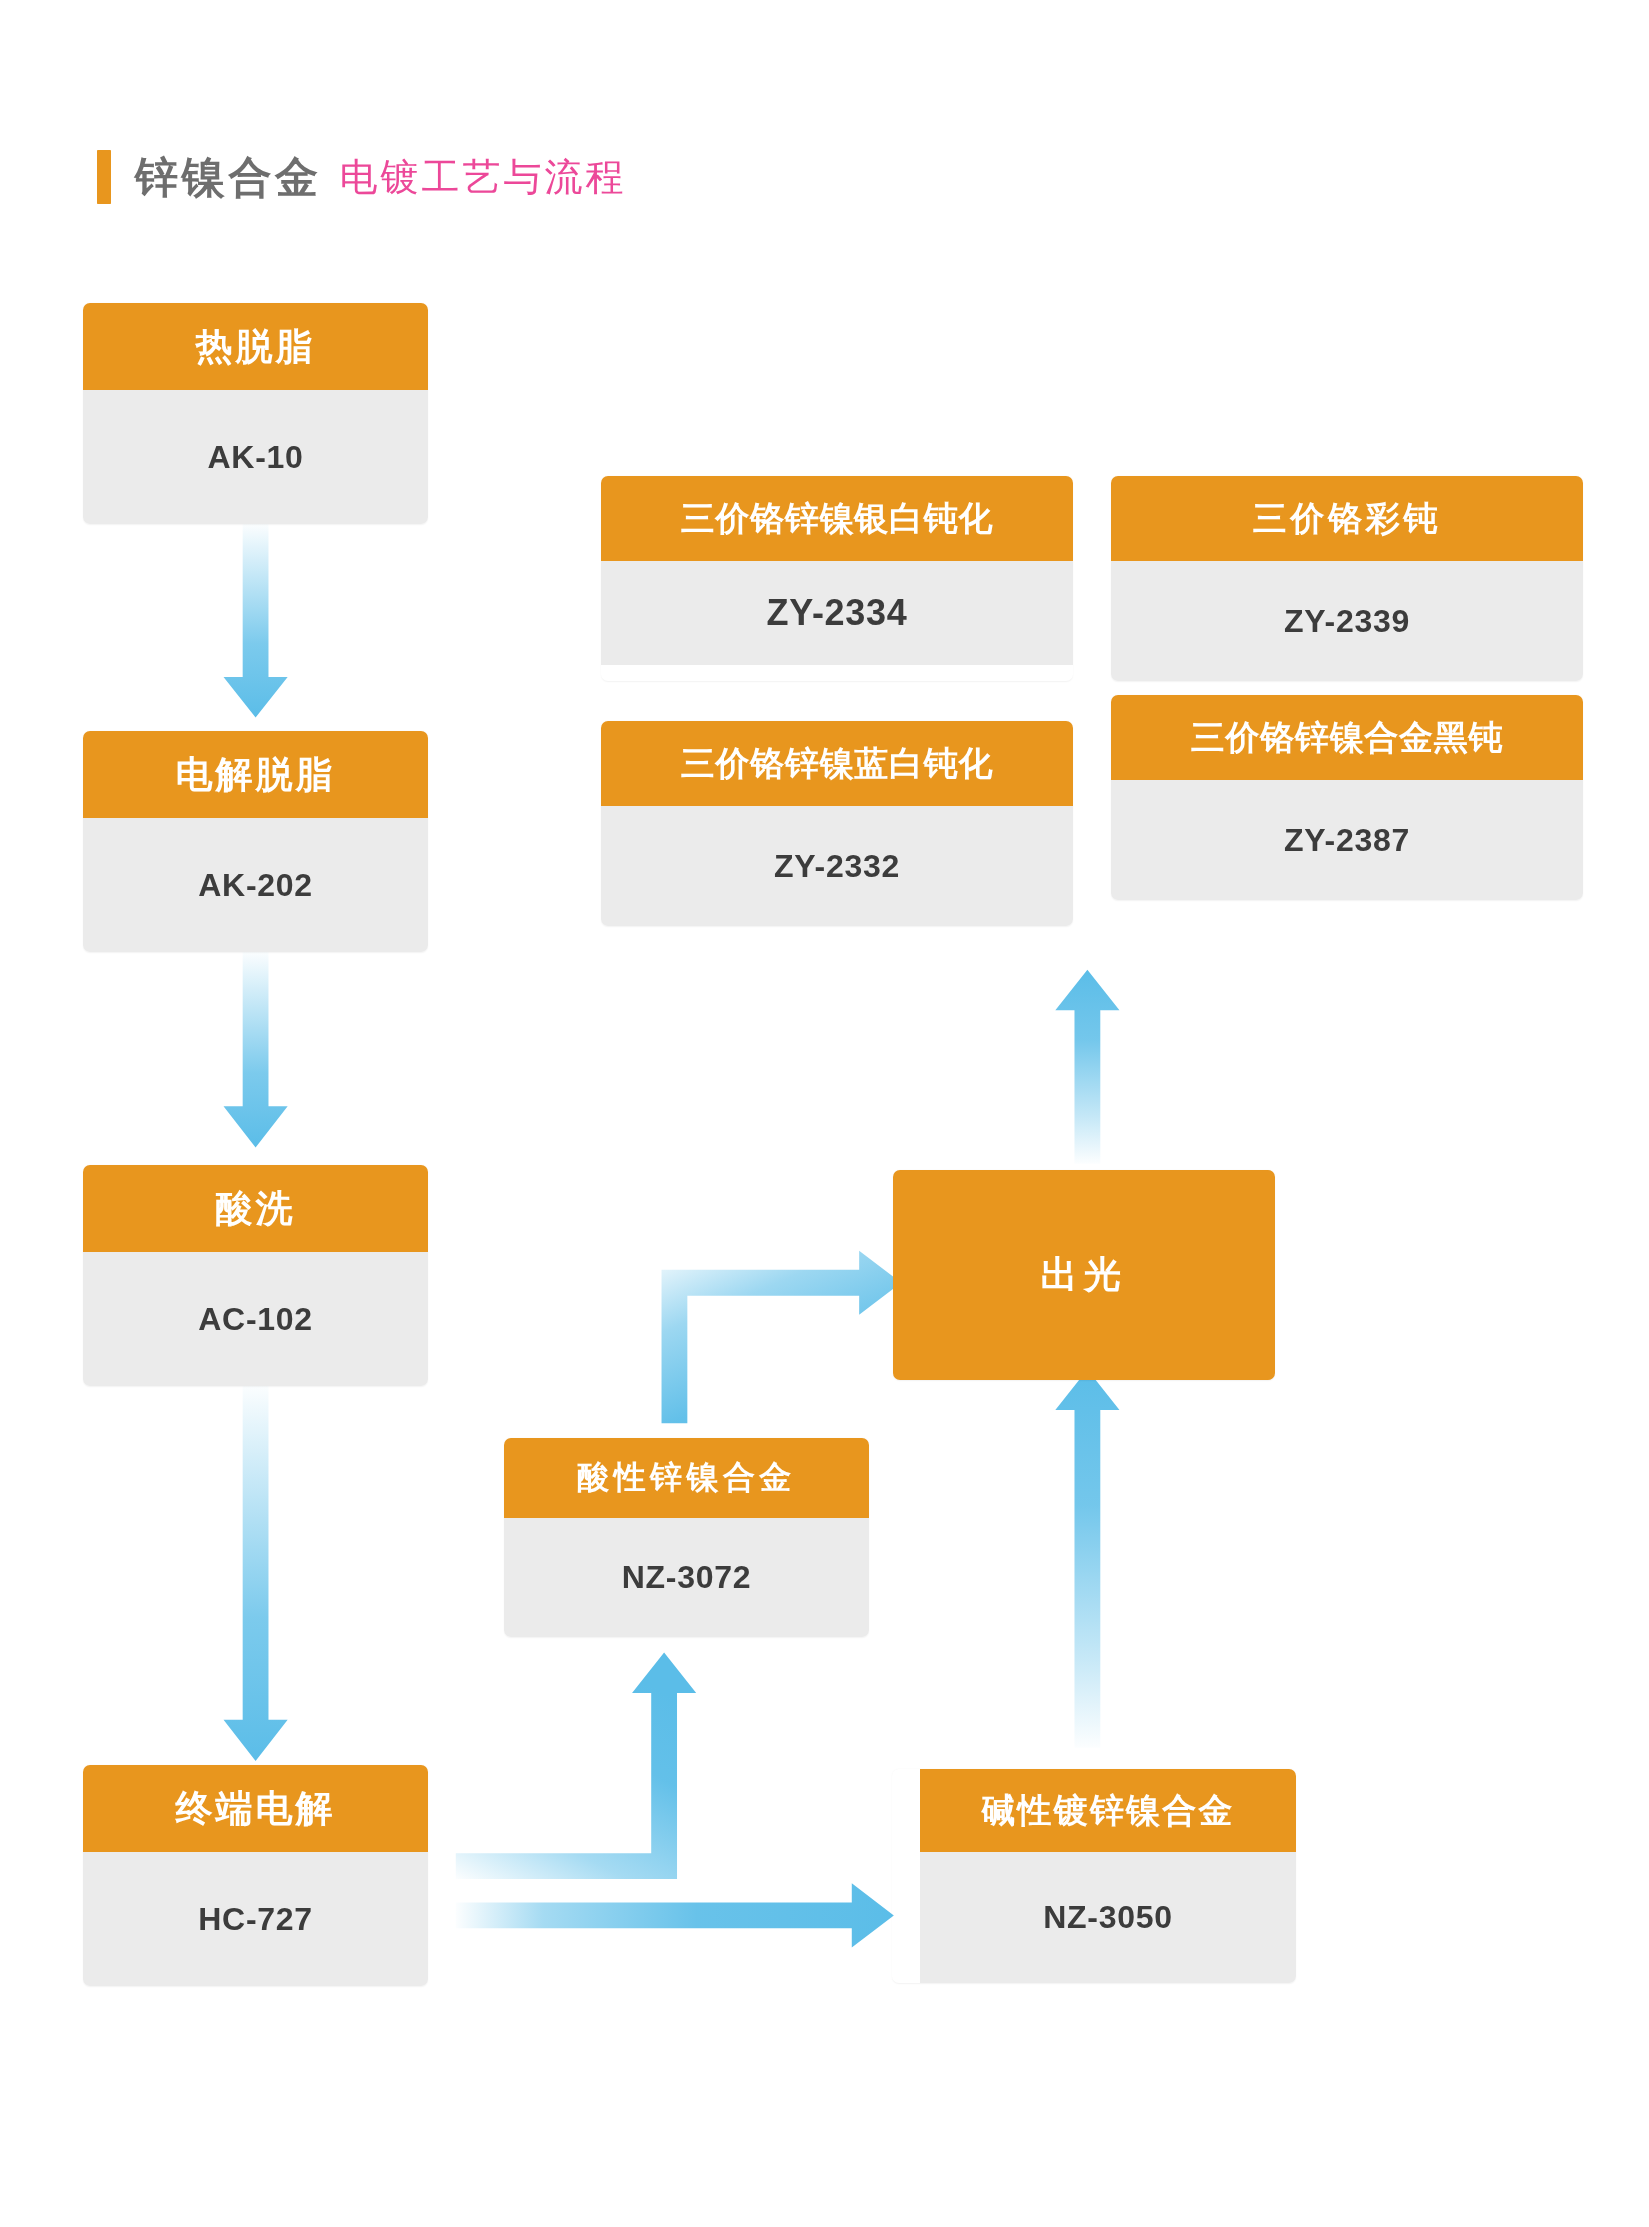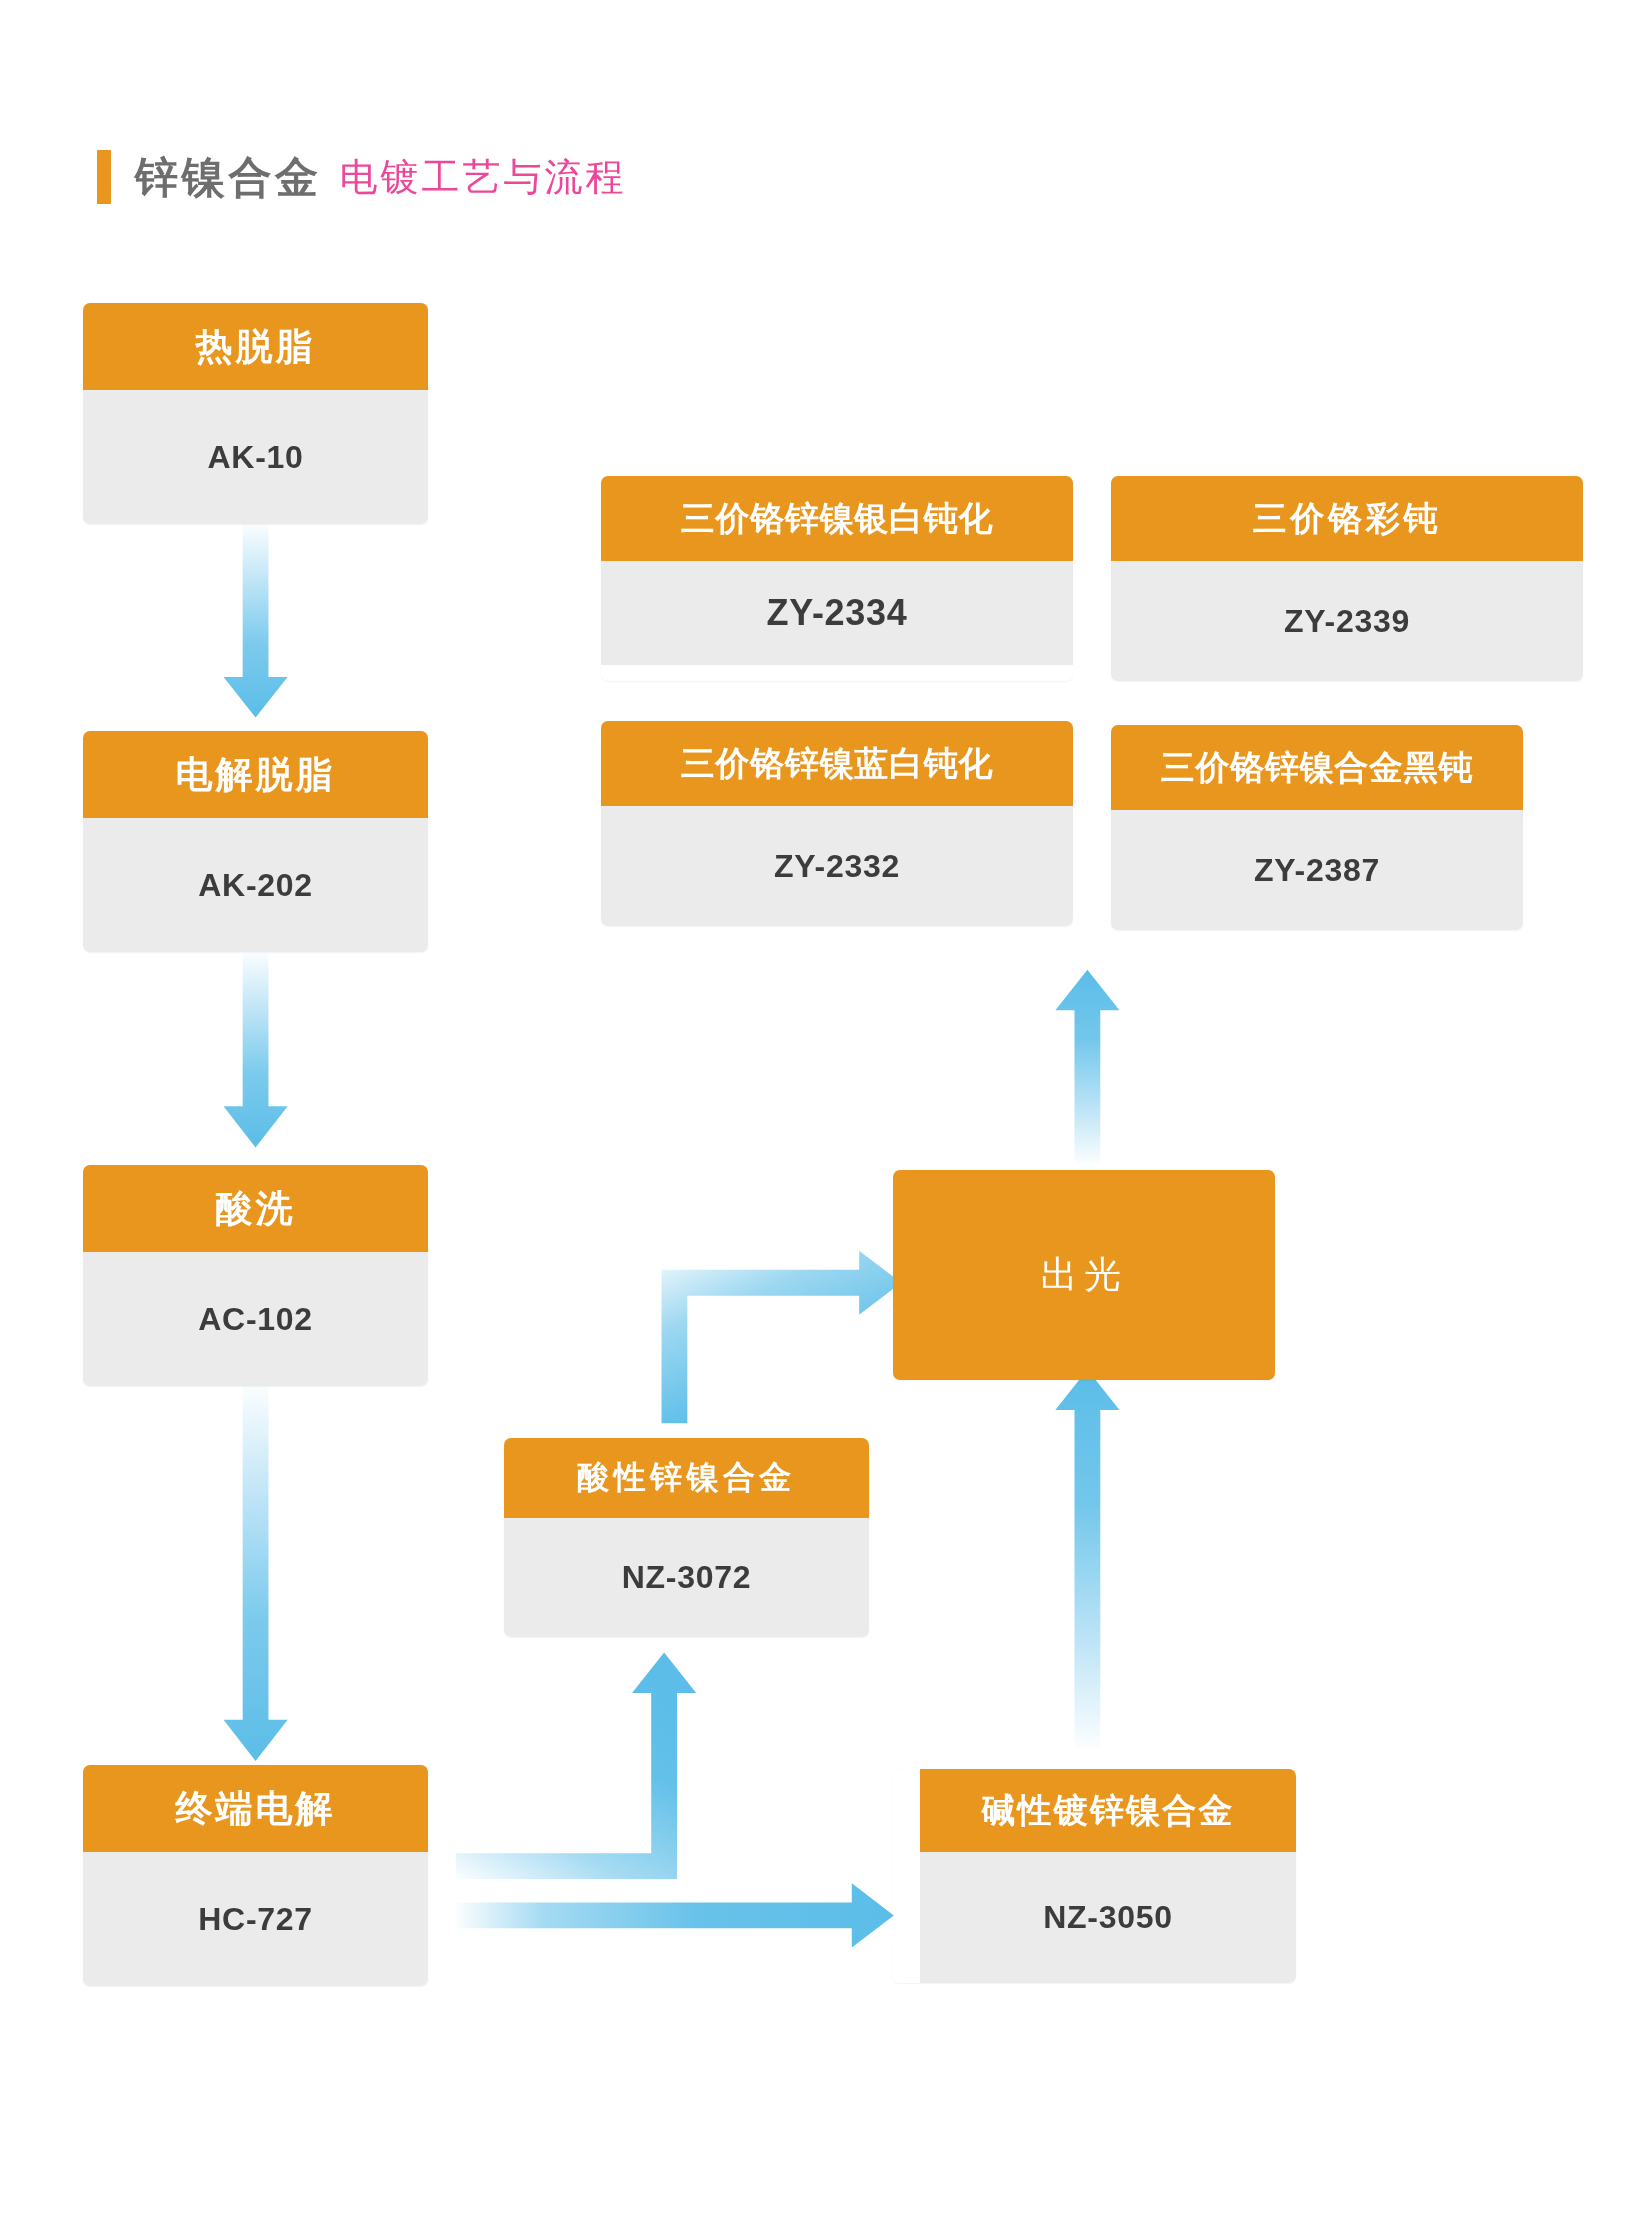--- a/index.html
+++ b/index.html
@@ -24,21 +24,21 @@
     letter-spacing:3px;text-align:center;box-sizing:border-box;
   }
   .card .bd{
     background:#EBEBEB;color:#3C3C3C;font-weight:bold;
     display:flex;align-items:center;justify-content:center;
     letter-spacing:0.7px;text-align:center;box-sizing:border-box;
   }
   .card.solid{
     background:#E8961E;display:flex;align-items:center;justify-content:center;
   }
-  .card.solid .solid-label{color:#ffffff;font-weight:normal;letter-spacing:6.6px;}
+  .card.solid .solid-label{color:#ffffff;font-weight:bold;letter-spacing:6.6px;}
 
   
   #arrows{position:absolute;left:0;top:0;width:1649px;height:2227px;pointer-events:none;}
 </style>
 </head>
 <body>
 
 <div id="canvas">
 
   <div class="title-wrap">
@@ -156,19 +156,19 @@
   <div class="card" style="left:1111px;top:476px;width:472px;height:205px;">
     <div class="hd" style="height:85px;font-size:34px;letter-spacing:3.7px;">三价铬彩钝</div>
     <div class="bd" style="height:120px;font-size:32px;">ZY-2339</div>
   </div>
 
   <div class="card" style="left:601px;top:721px;width:472px;height:205px;">
     <div class="hd" style="height:85px;font-size:34px;letter-spacing:0.7px;">三价铬锌镍蓝白钝化</div>
     <div class="bd" style="height:120px;font-size:32px;">ZY-2332</div>
   </div>
 
-  <div class="card" style="left:1111px;top:725px;width:412px;height:205px;">
+  <div class="card" style="left:1111px;top:695px;width:472px;height:205px;">
     <div class="hd" style="height:85px;font-size:34px;letter-spacing:0.7px;">三价铬锌镍合金黑钝</div>
     <div class="bd" style="height:120px;font-size:32px;">ZY-2387</div>
   </div>
 
 </div>
 
 
 </body></html>

